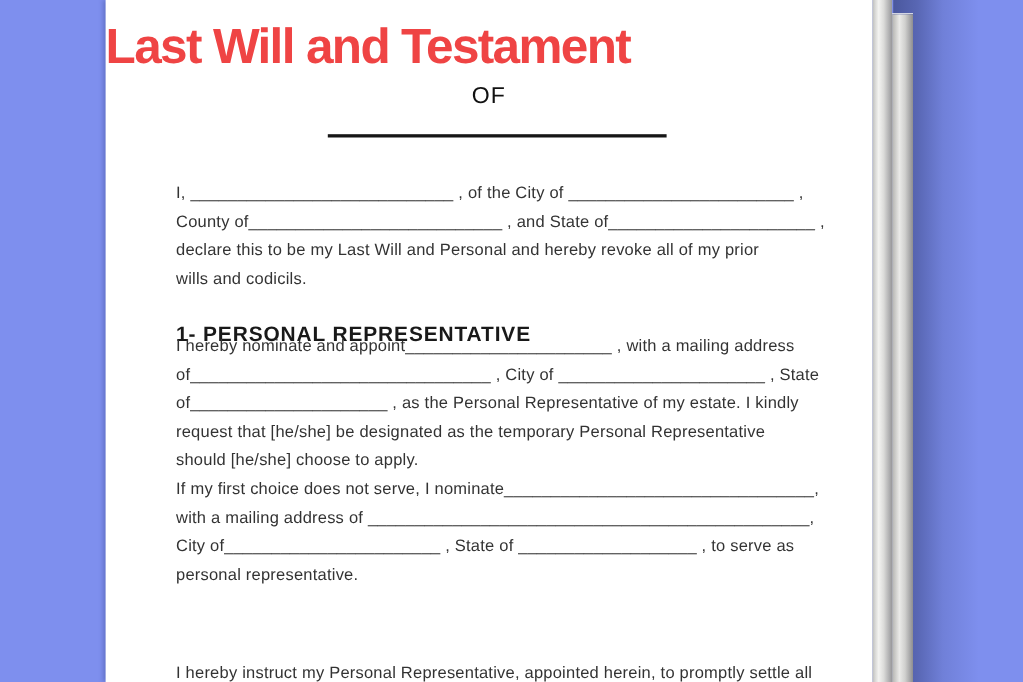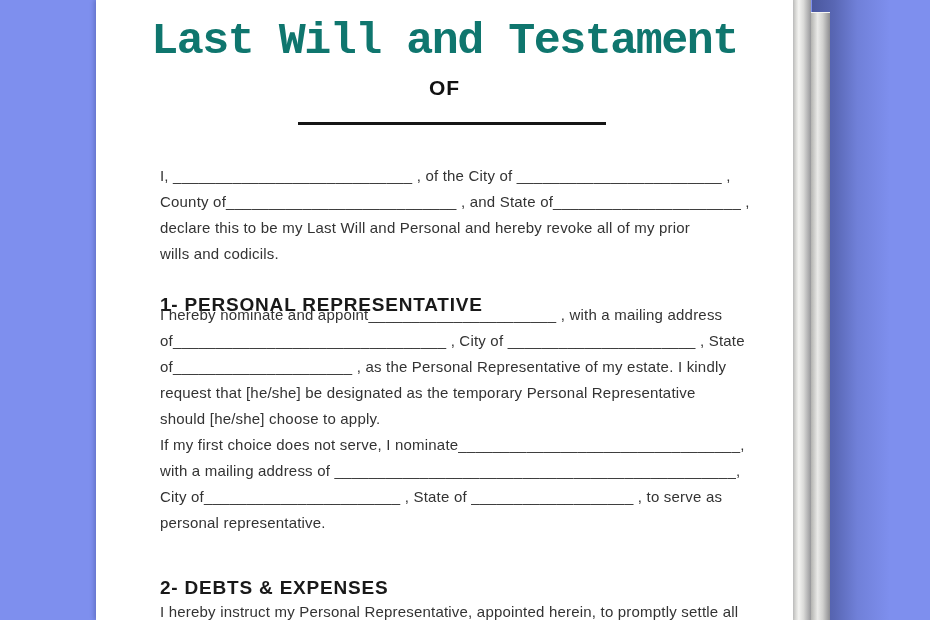--- a/index.html
+++ b/index.html
@@ -55,37 +55,35 @@
     width: 697px;
     height: 620px;
     background: #ffffff;
     box-shadow: -2px 0 4px rgba(40,52,120,0.30);
   }
   .doc-title {
     position: absolute;
     top: 18px;
     left: 0;
     right: 0;
-    text-align: center;
     font-size: 45px;
     line-height: 48px;
     font-weight: 700;
     letter-spacing: -1.5px;
-    color: #0f766e;
-    font-family: Liberation Mono, monospace;
+    color: #ef4444;
   }
   .doc-subtitle {
     position: absolute;
     top: 76px;
     left: 0;
     right: 0;
     text-align: center;
     font-size: 21px;
     line-height: 24px;
-    font-weight: 700;
+    font-weight: 400;
     letter-spacing: 1px;
     color: #111111;
   }
   .title-rule {
     position: absolute;
     top: 122px;
     left: 202px;
     width: 308px;
     height: 3px;
     background: #161616;
@@ -143,18 +141,17 @@
     <div class="para sec1-body">I hereby nominate and appoint______________________ , with a mailing address
 of________________________________ , City of ______________________ , State
 of_____________________ , as the Personal Representative of my estate. I kindly
 request that [he/she] be designated as the temporary Personal Representative
 should [he/she] choose to apply.
 If my first choice does not serve, I nominate_________________________________,
 with a mailing address of _______________________________________________,
 City of_______________________ , State of ___________________ , to serve as
 personal representative.</div>
 
-    <div class="sec-heading sec2-heading">2- DEBTS &amp; EXPENSES</div>
 
     <div class="para sec2-body">I hereby instruct my Personal Representative, appointed herein, to promptly settle all</div>
 
   </div>
 </div>
 
 </body></html>

